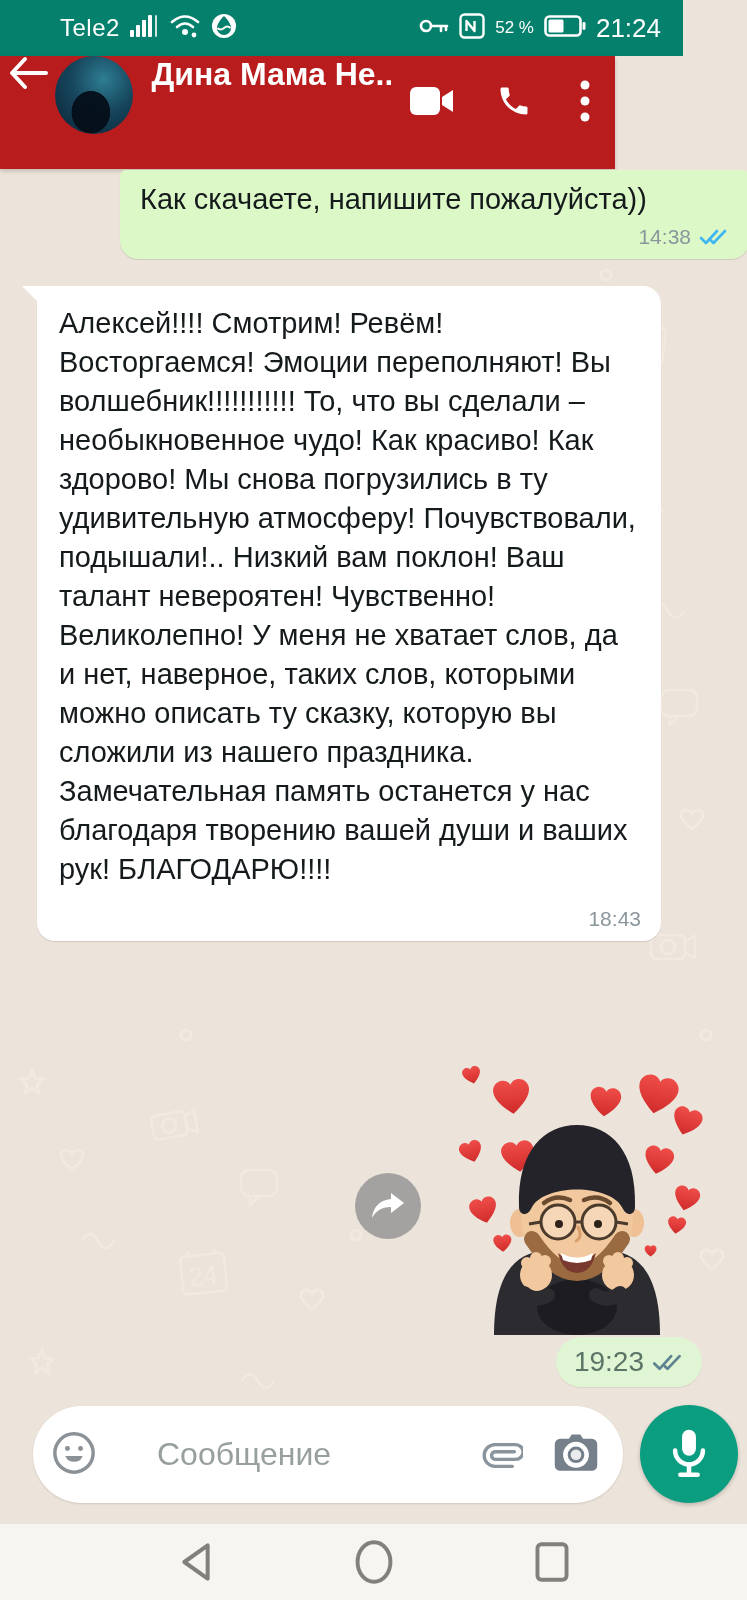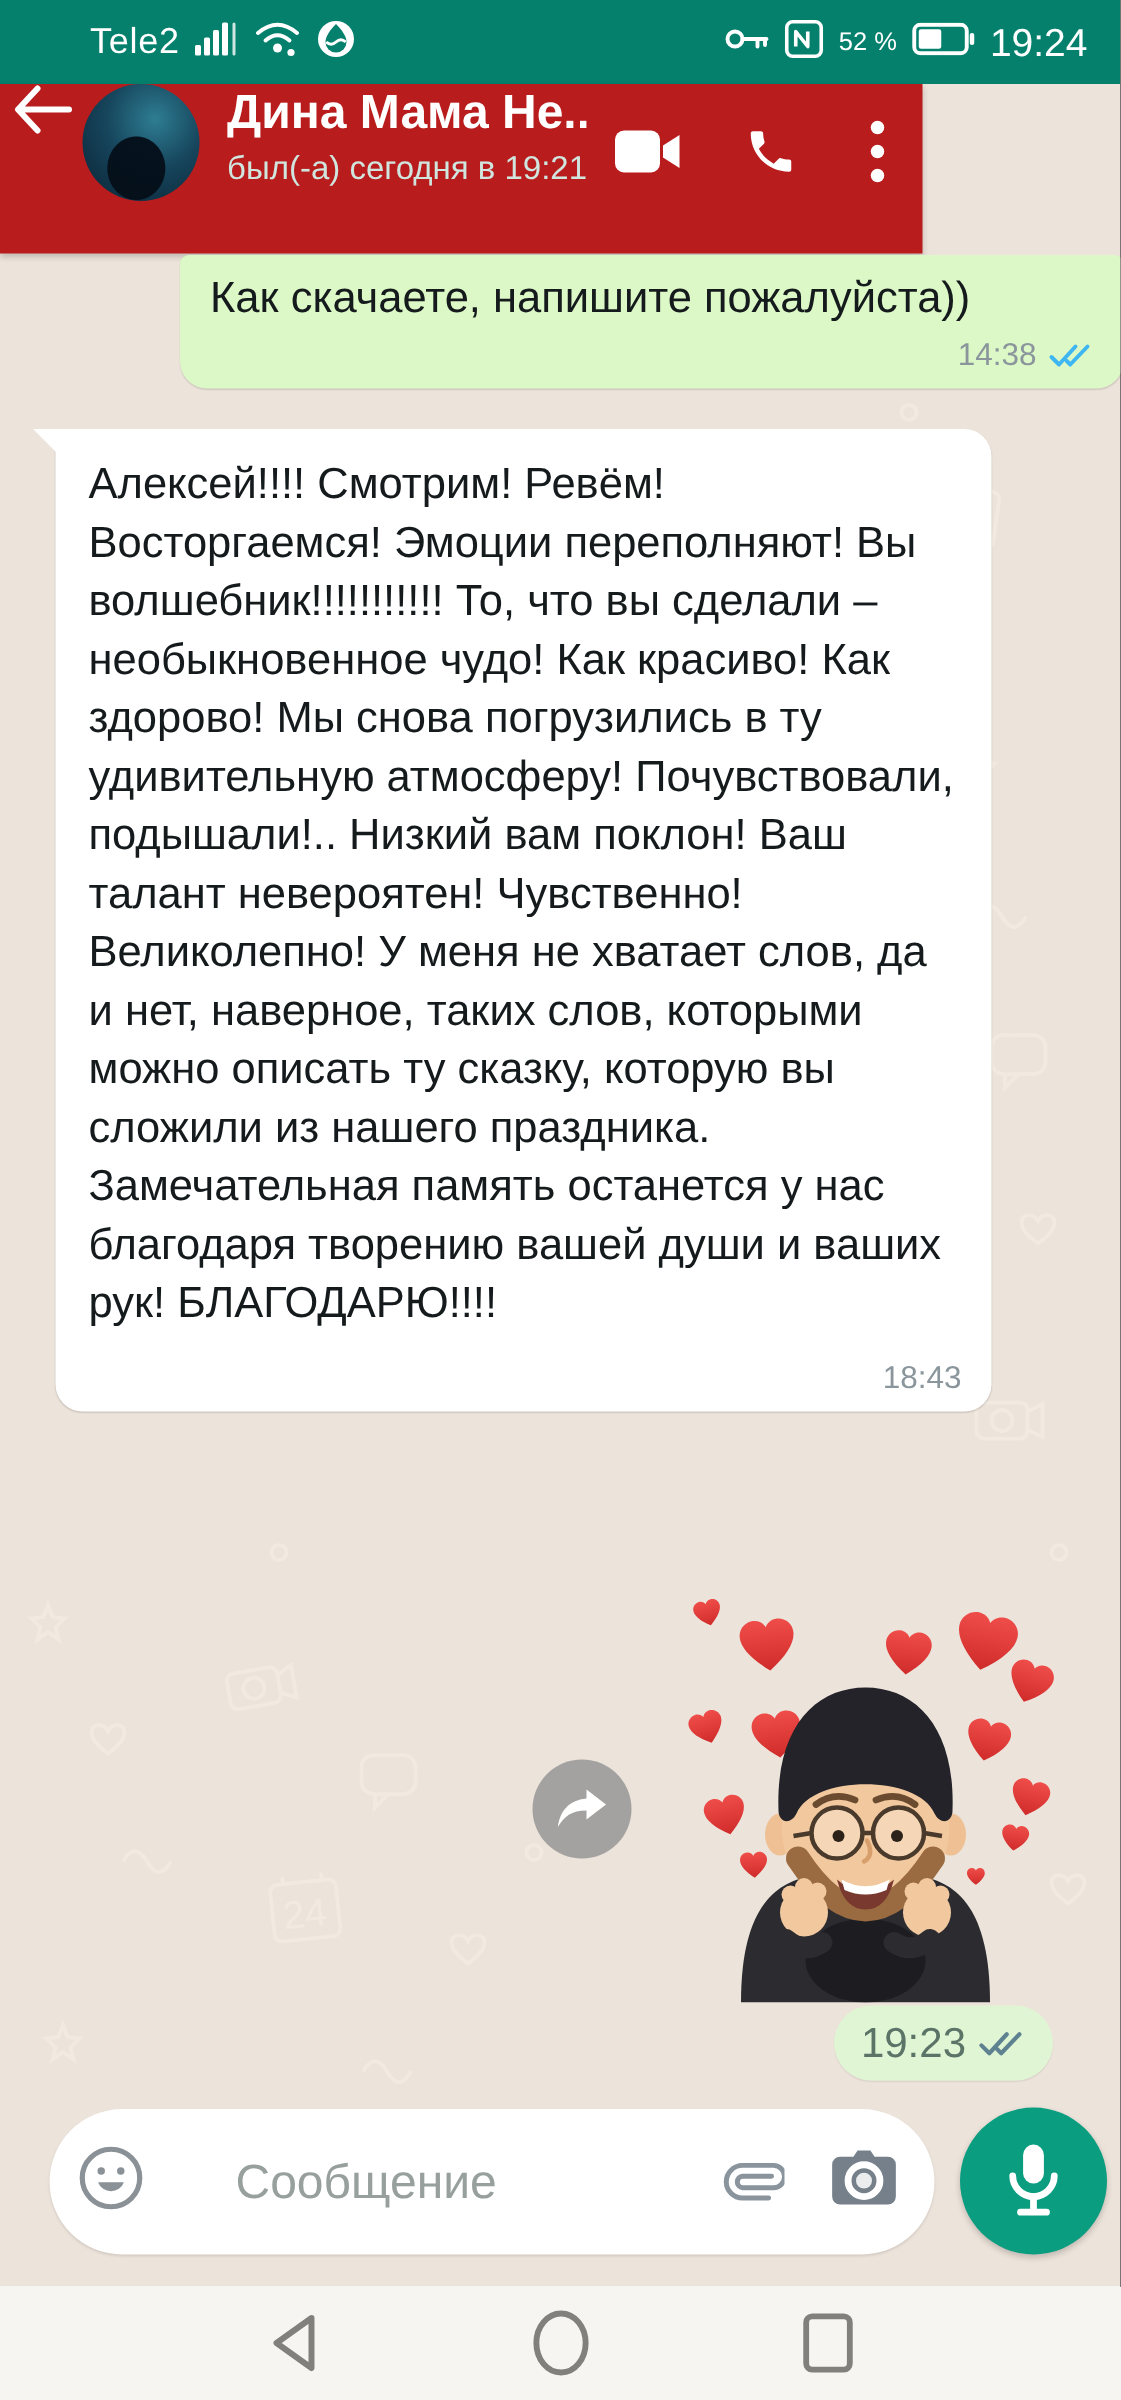--- a/index.html
+++ b/index.html
@@ -1,21 +1,21 @@
 <!DOCTYPE html>
 <html><head>
 <meta charset="utf-8">
 <style>
   * { margin:0; padding:0; box-sizing:border-box; }
   html,body { background:#222; }
   body { font-family:"Liberation Sans","DejaVu Sans",sans-serif; }
   .phone { position:relative; width:747px; height:1600px; margin:0 auto; overflow:hidden; background:#ece3da; }
 
   
-  .statusbar { position:absolute; left:0; top:0; width:747px; height:56px; background:#05806d; color:#fff;
+  .statusbar { position:absolute; left:0; top:0; width:683px; height:56px; background:#05806d; color:#fff;
     display:flex; align-items:center; justify-content:space-between; padding:0 22px 0 60px; }
   .sb-left, .sb-right { display:flex; align-items:center; gap:10px; }
   .sb-carrier { font-size:24px; letter-spacing:.5px; }
   .sb-time { font-size:26px; }
   .sb-pct { font-size:17px; }
 
   .header { position:absolute; left:0; top:56px; width:615px; height:113px; background:#b91c1c; color:#fff;
     display:flex; align-items:flex-start; box-shadow:0 2px 4px rgba(0,0,0,.18); }
   .back { width:58px; display:flex; justify-content:center; cursor:pointer; }
   .avatar { width:78px; height:78px; border-radius:50%; overflow:hidden; flex:0 0 auto;
@@ -119,36 +119,35 @@
           </svg>
       </span>
       <span class="sb-pct">52 %</span>
       <span>
         <svg width="42" height="22" viewBox="0 0 42 22">
             <rect x="1.5" y="1.5" width="35" height="19" rx="4" fill="none" stroke="#fff" stroke-width="2.6"></rect>
             <rect x="4.5" y="4.5" width="15" height="13" rx="1.5" fill="#fff"></rect>
             <rect x="38.5" y="7" width="3" height="8" rx="1.4" fill="#fff"></rect>
           </svg>
       </span>
-      <span class="sb-time">19:24</span>
+      <span class="sb-time">21:24</span>
     </div>
   </div>
 
   <div class="header">
     <div class="back">
       <svg width="40" height="34" viewBox="0 0 40 34">
           <path d="M17 3 4 17 l13 14 M5 17 H38" fill="none" stroke="#fff" stroke-width="4" stroke-linecap="round" stroke-linejoin="round"></path>
         </svg>
     </div>
     <div class="avatar">
         <div class="avatar-sil"></div>
       </div>
     <div class="hd-texts">
       <div class="hd-name">Дина Мама Не...</div>
-      <div class="hd-sub">был(-а) сегодня в 19:21</div>
     </div>
     <div class="hd-actions">
       <div class="hd-btn">
         <svg width="46" height="32" viewBox="0 0 46 32">
             <rect x="1" y="2" width="30" height="28" rx="6" fill="#fff"></rect>
             <path d="M33 12 L44 5 V27 L33 20 Z" fill="#fff"></path>
           </svg>
       </div>
       <div class="hd-btn">
         <svg width="36" height="36" viewBox="0 0 24 24">

